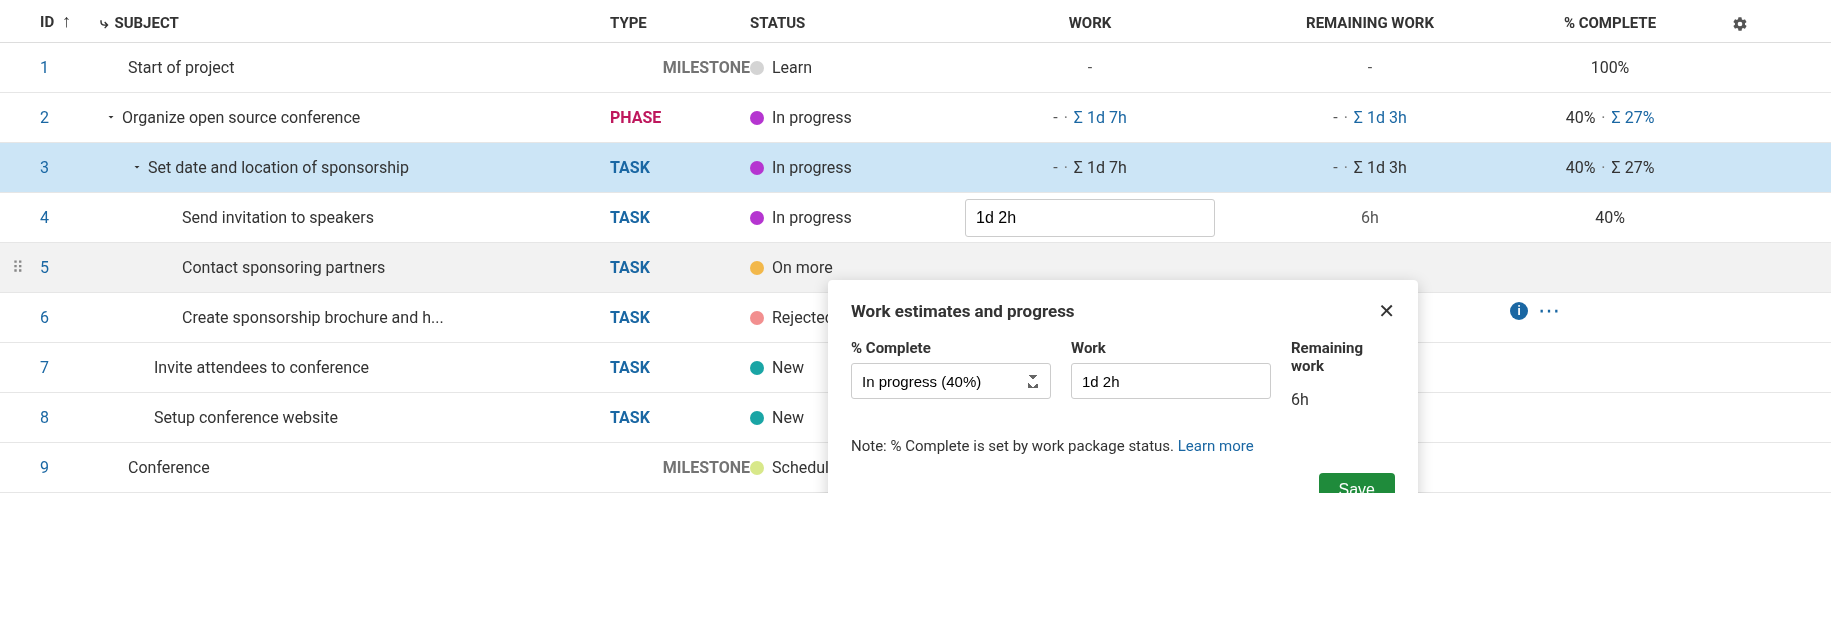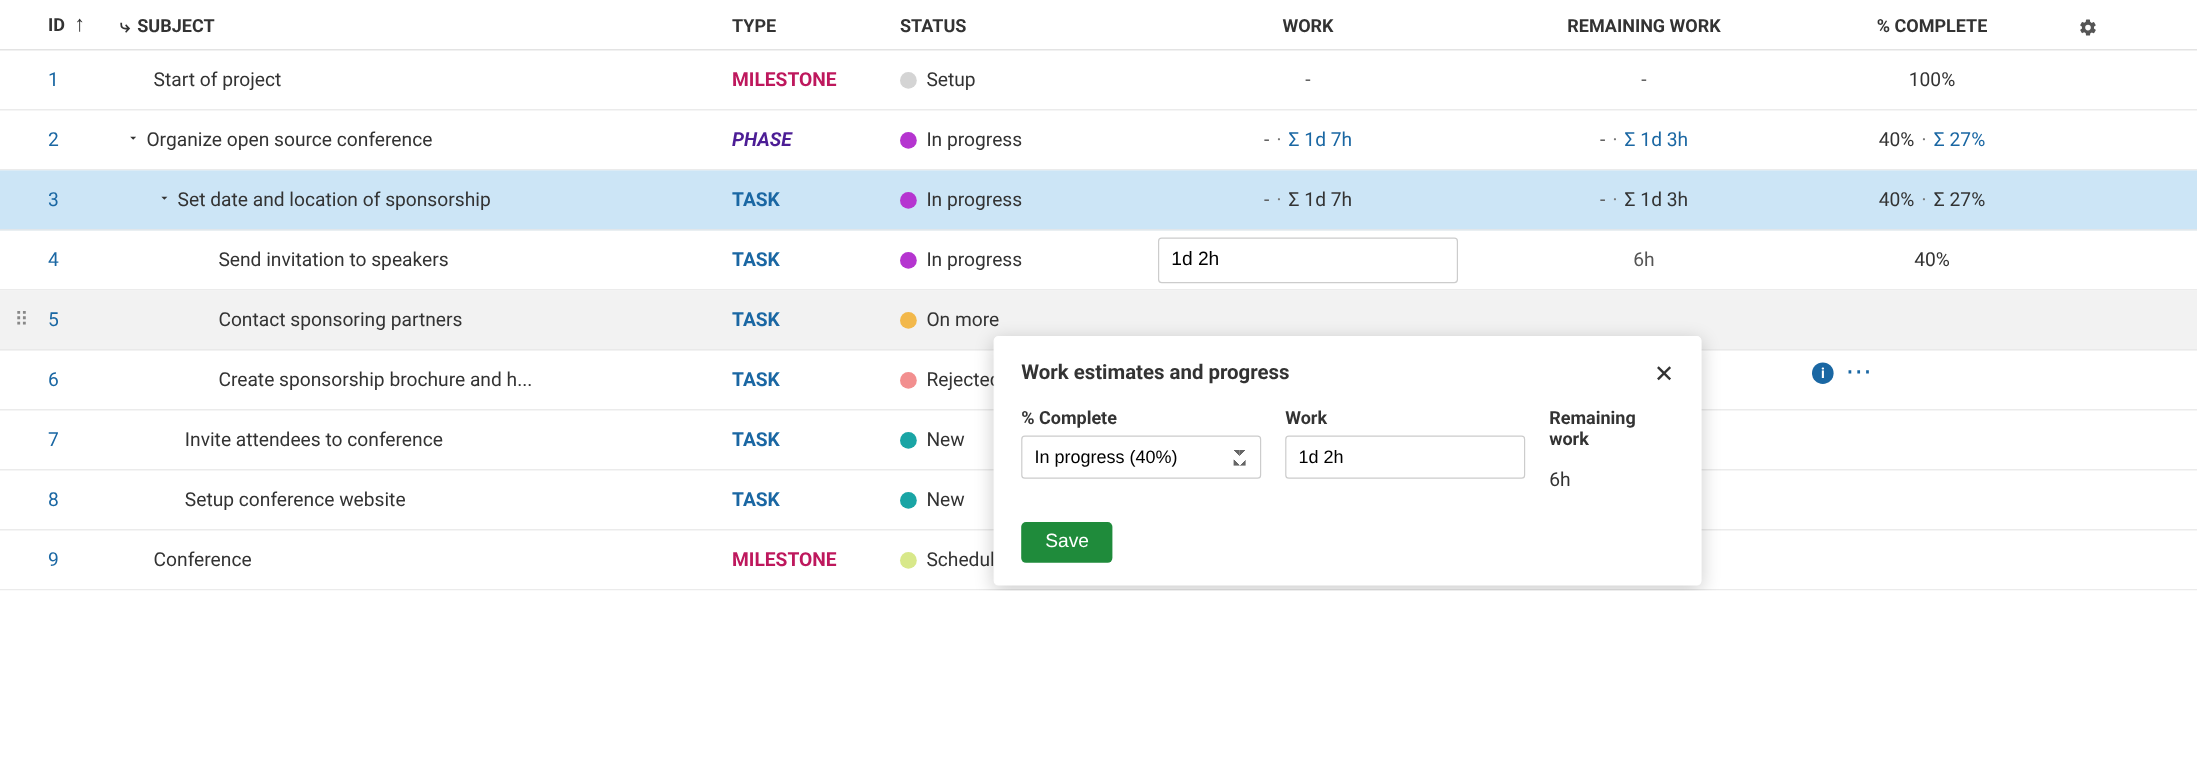--- a/index.html
+++ b/index.html
@@ -41,22 +41,22 @@
   .col-gear { width: 60px; text-align:center; color:#666; display:flex; justify-content:center; align-items:center;}
   .drag-handle { position:absolute; left:12px; color:#888; }
   .id-link { color: #1a67a3; text-decoration: none; }
   .sort-arrow { margin-left:4px; font-size:18px; font-weight:normal;}
   .hier-icon { margin-right:6px; font-size:15px;}
   .chevron { width:22px; text-align:center; font-size:14px; color:#333; cursor:pointer;}
   .indent-0 { padding-left: 28px; }
   .indent-1 { padding-left: 0px; }
   .indent-2 { padding-left: 26px; }
   .indent-3 { padding-left: 82px; }
-  .type-milestone { color: #be185d; }
-  .type-phase { color: #4c1d95; font-style: italic; }
+  .type-milestone { color: #737373; text-align: right; }
+  .type-phase { color: #be185d; }
   .type-task { color: #1a67a3; }
   .status-dot { width:14px; height:14px; border-radius:50%; display:inline-block;}
   .sigma-link { color:#1a67a3; }
   .sigma-plain { color:#333; }
   .dash { color:#555; }
   .sep { color:#777; }
   .work-input {
     width: 250px; height:38px; padding:4px 10px; font-size:16px;
     border:1px solid #ccc; border-radius:3px;
   }
@@ -87,21 +87,21 @@
     background-size: 5px 5px;
     background-repeat: no-repeat;
   }
   .pop-input {
     width:200px; height:36px; border:1px solid #ccc; border-radius:3px;
     padding:4px 10px; font-size:15px;
   }
   .pop-static { display:flex; align-items:center; height:36px; font-size:16px; }
   .pop-note { margin-top:20px; font-size:15px; color:#333;}
   .pop-note a { color:#1a67a3; text-decoration:none; }
-  .pop-footer { display:flex; justify-content:flex-start; margin-top:18px;}
+  .pop-footer { display:flex; justify-content:flex-end; margin-top:18px;}
   .save-btn {
     background:#1f8b3b; color:#fff; border:none; border-radius:4px;
     padding: 8px 20px; font-size:16px; cursor:pointer;
   }
   .side-icons {
     position:absolute; top:300px; left:1510px; display:flex; gap:10px; align-items:center;
     color:#1a67a3;
   }
   .info-icon { width:18px; height:18px; border-radius:50%; background:#1a67a3; color:#fff; display:flex; align-items:center; justify-content:center; font-size:12px; font-weight:bold;}
   .more-dots { font-size:22px; letter-spacing:2px; color:#1a67a3; cursor:pointer; line-height:1;}
@@ -145,21 +145,21 @@
       <div class="row">
         <div class="col-id"><a href="#" class="id-link">1</a></div>
         <div class="col-subject">
           <div class="indent-0" style="display: flex; align-items: center;">
             <span>Start of project</span>
           </div>
         </div>
         <div class="col-type type-milestone">MILESTONE</div>
         <div class="col-status">
           <span class="status-dot" style="background: rgb(212, 212, 212);"></span>
-          <span>Setup</span>
+          <span>Learn</span>
         </div>
         <div class="col-work">
           <span class="dash">-</span>
         </div>
         <div class="col-remwork">
           <span class="dash">-</span>
         </div>
         <div class="col-pct">
           <span>100%</span>
         </div>
@@ -357,20 +357,23 @@
     </div>
     <div class="pop-field">
       <label>Work</label>
       <input class="pop-input" value="1d 2h" style="">
     </div>
     <div class="pop-field">
       <label>Remaining work</label>
       <div class="pop-static">6h</div>
     </div>
   </div>
+  <div class="pop-note">
+    <span>Note: % Complete is set by work package status. </span><a href="#">Learn more</a>
+  </div>
   <div class="pop-footer">
     <button class="save-btn">Save</button>
   </div>
 </div>
 
 <div class="side-icons">
   <div class="info-icon">i</div>
   <div class="more-dots">⋯</div>
 </div>
 

